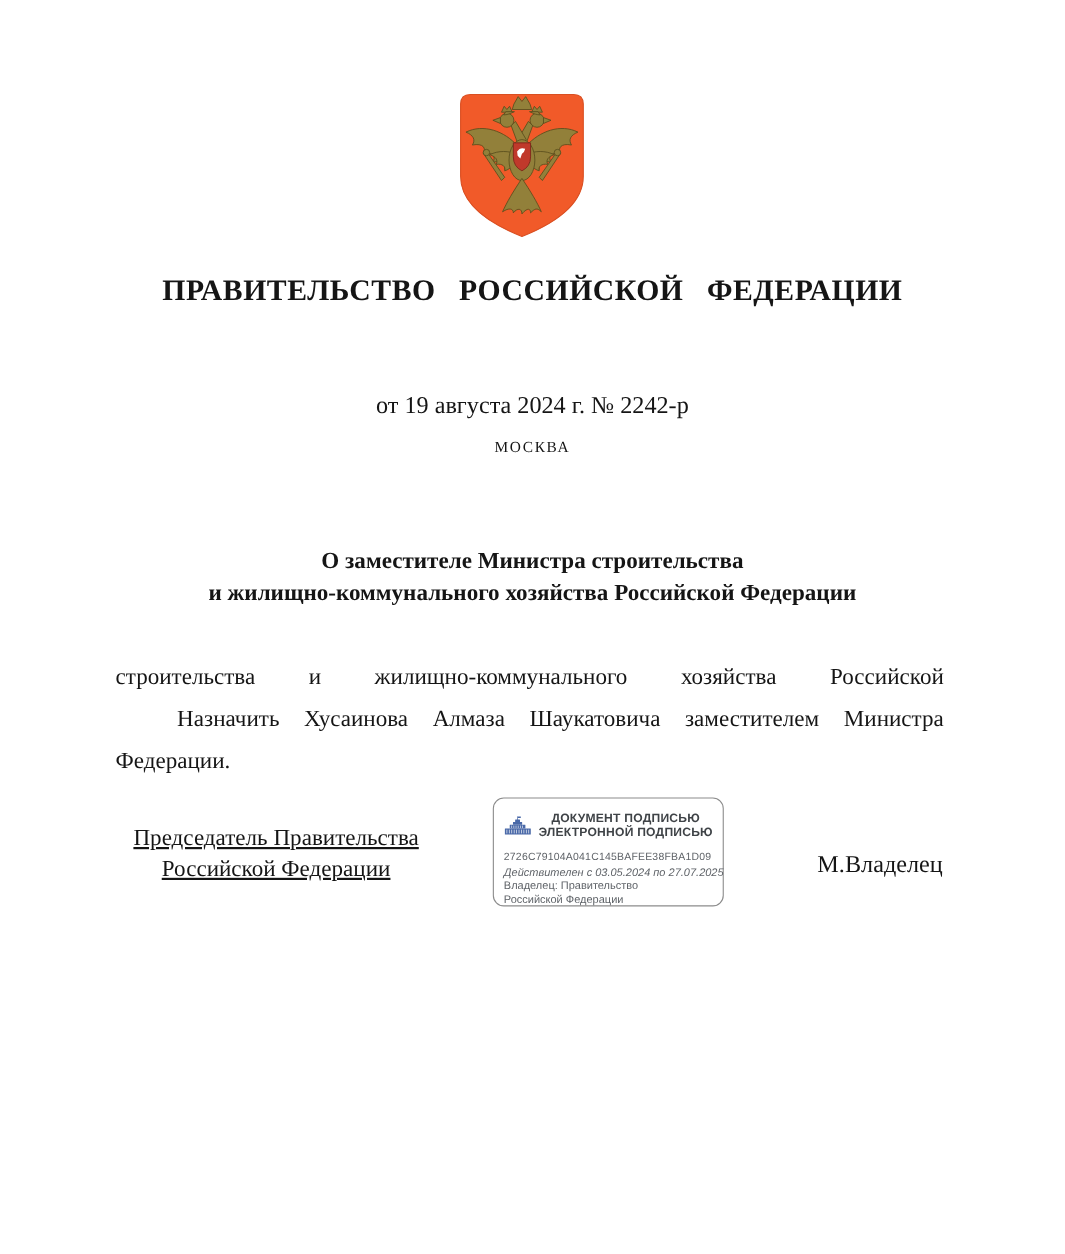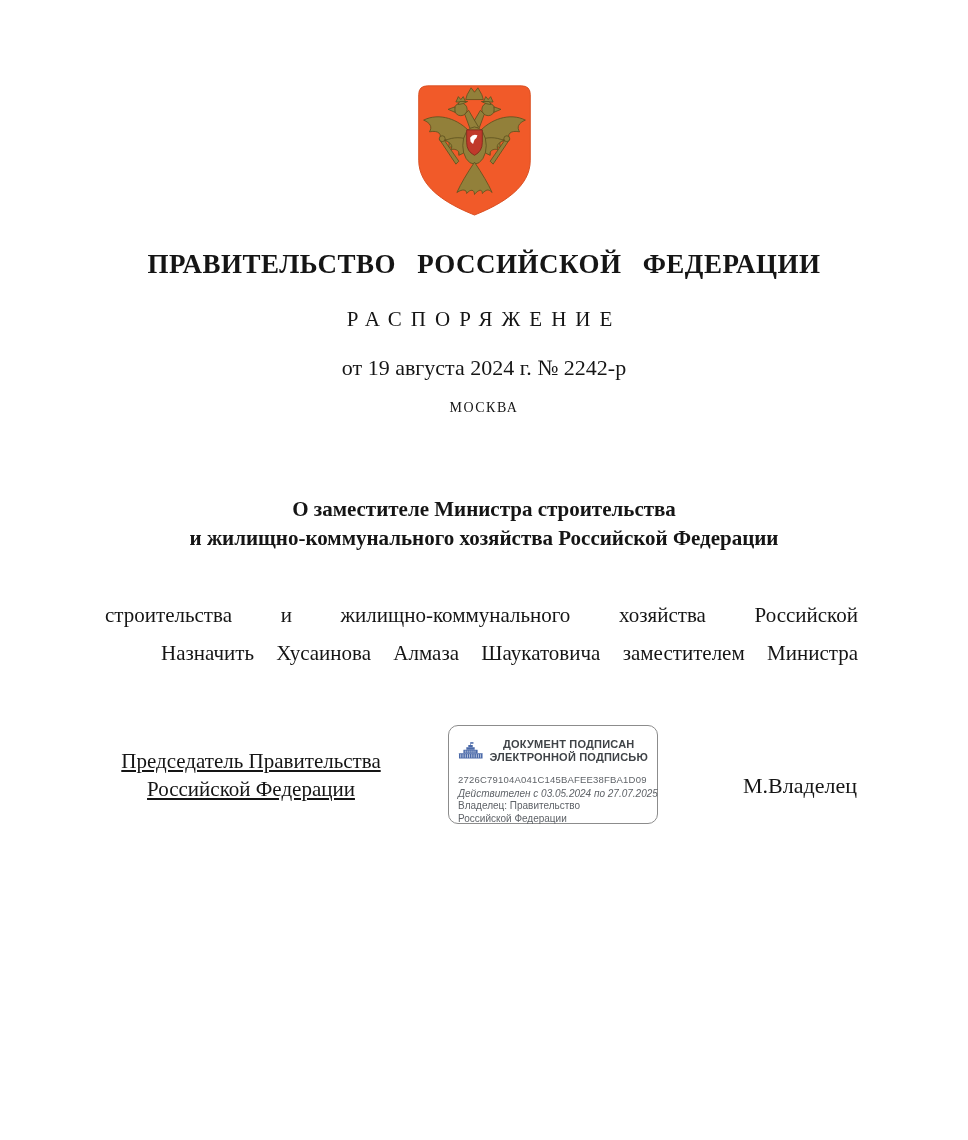--- a/index.html
+++ b/index.html
@@ -161,32 +161,32 @@
 
         <path d="M70 88 C62 100 56 110 52 119 C58 115 62 116 62 120 C66 115 70 116 70 121 C74 116 78 115 78 120 C82 116 84 115 88 119 C84 110 78 100 70 88 Z"></path>
       </g>
 
       <path d="M62 55 H78 V68 Q78 77 70 81 Q62 77 62 68 Z" stroke="#7e2318" stroke-width="0.8" fill="#c0392b"></path>
       <path d="M65.5 63 q3 -4.5 7.5 -2.5 q-0.5 3 -3 4.5 l-1.5 4.5 -2.5 -2.5 z" fill="#ffffff"></path>
     </svg>
   </div>
 
   <div class="centered org-name">ПРАВИТЕЛЬСТВО РОССИЙСКОЙ ФЕДЕРАЦИИ</div>
-  <div class="centered doc-type">РАСПОРЯЖЕНИЕ</div>
   <div class="centered date-line">от 19 августа 2024 г. № 2242-р</div>
   <div class="centered city">МОСКВА</div>
 
   <div class="centered doc-title">
     <div>О заместителе Министра строительства</div>
     <div>и жилищно-коммунального хозяйства Российской Федерации</div>
   </div>
 
   <div class="body-block">
     <div class="body-line jline">строительства и жилищно-коммунального хозяйства Российской</div>
     <div class="body-line jline first">Назначить Хусаинова Алмаза Шаукатовича заместителем Министра</div>
+    <div class="body-line last">Федерации.</div>
   </div>
 
   <div class="sign-position">
     <div>Председатель Правительства</div>
     <div>Российской Федерации</div>
   </div>
 
   <div class="stamp">
     <div class="stamp-head">
       <svg width="50" height="36" viewBox="0 0 52 38">
@@ -211,21 +211,21 @@
           <rect x="18.5" y="25.5" width="1.4" height="7"></rect>
           <rect x="23" y="25.5" width="1.4" height="7"></rect>
           <rect x="27.5" y="25.5" width="1.4" height="7"></rect>
           <rect x="32" y="25.5" width="1.4" height="7"></rect>
           <rect x="36.5" y="25.5" width="1.4" height="7"></rect>
           <rect x="41" y="25.5" width="1.4" height="7"></rect>
           <rect x="45.5" y="25.5" width="1.4" height="7"></rect>
         </g>
       </svg>
       <div class="stamp-title">
-        <div>ДОКУМЕНТ ПОДПИСАН</div>
+        <div>ДОКУМЕНТ ПОДПИСЬЮ</div>
         <div>ЭЛЕКТРОННОЙ ПОДПИСЬЮ</div>
       </div>
     </div>
     <div class="stamp-cert">2726C79104A041C145BAFEE38FBA1D09</div>
     <div class="stamp-validity">Действителен с 03.05.2024 по 27.07.2025</div>
     <div class="stamp-owner">Владелец: Правительство Российской Федерации</div>
   </div>
 
   <div class="sign-name">М.Владелец</div>
 

